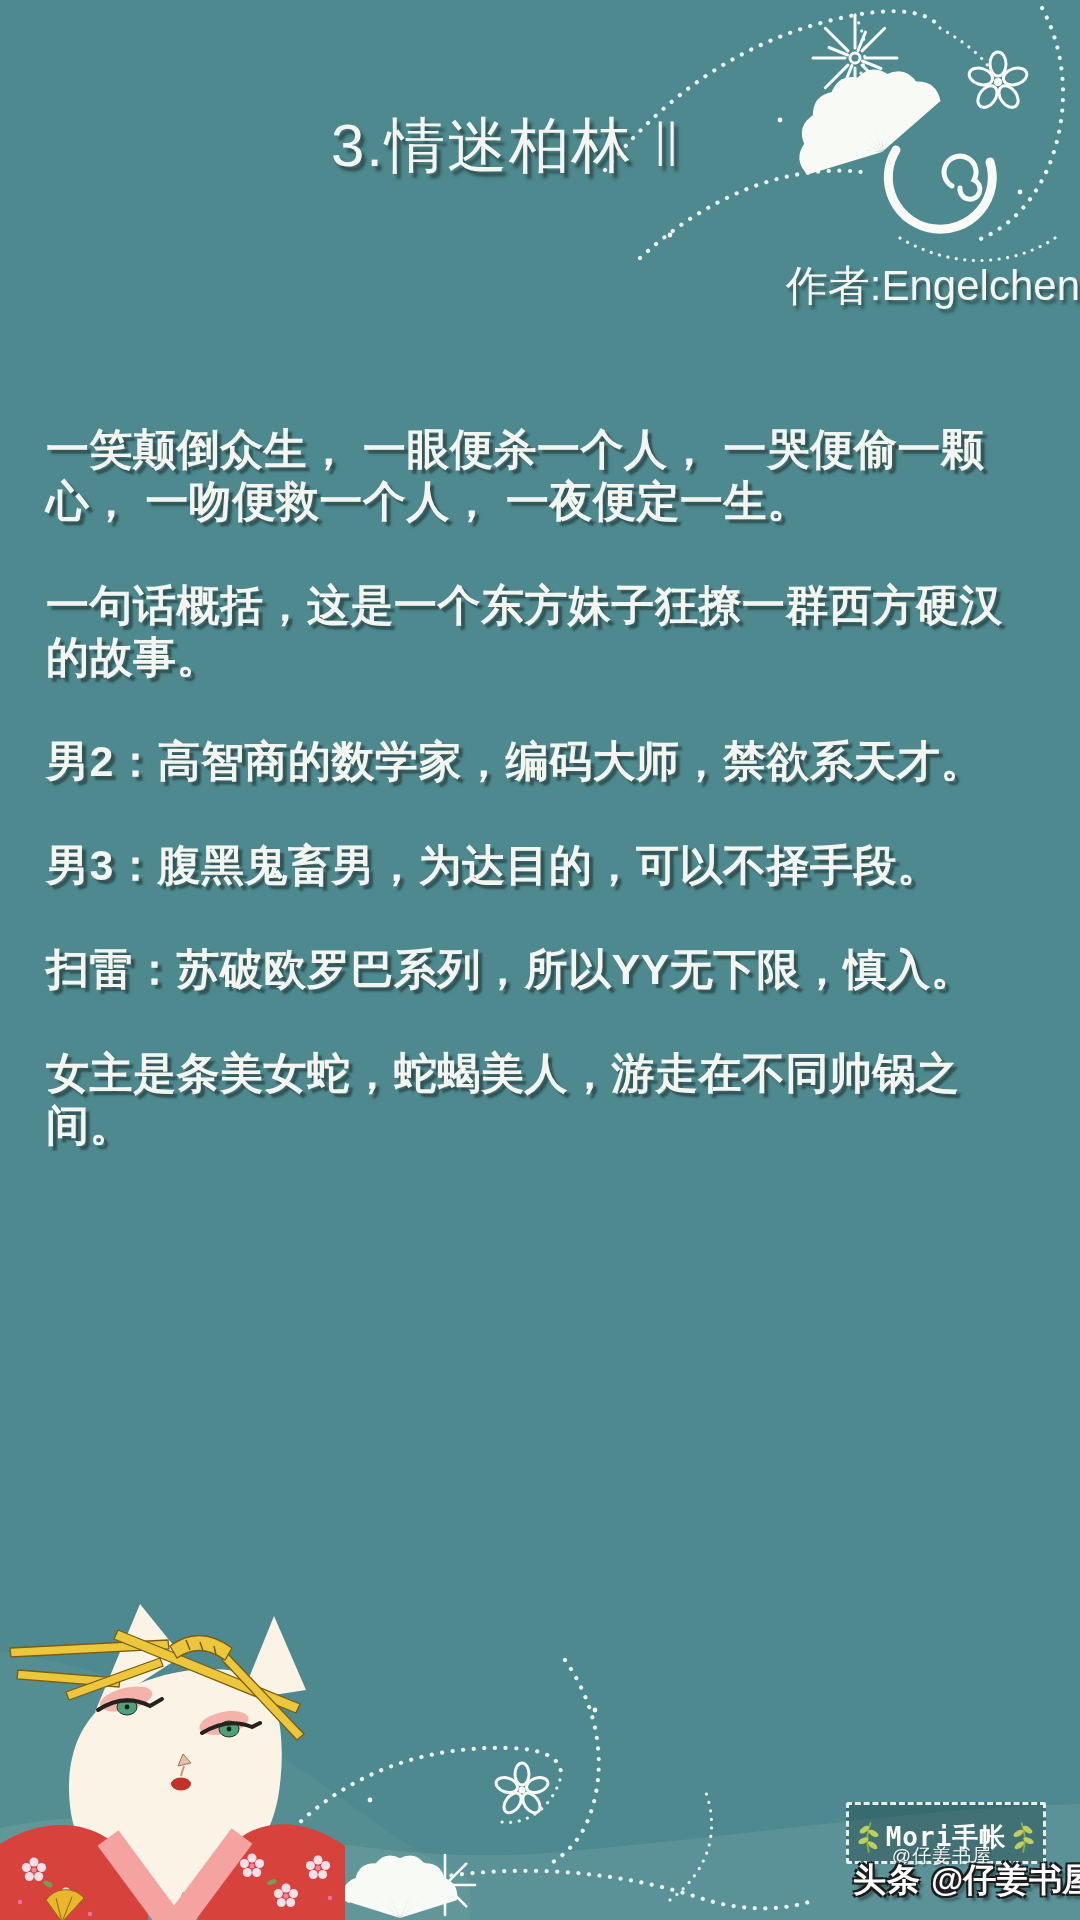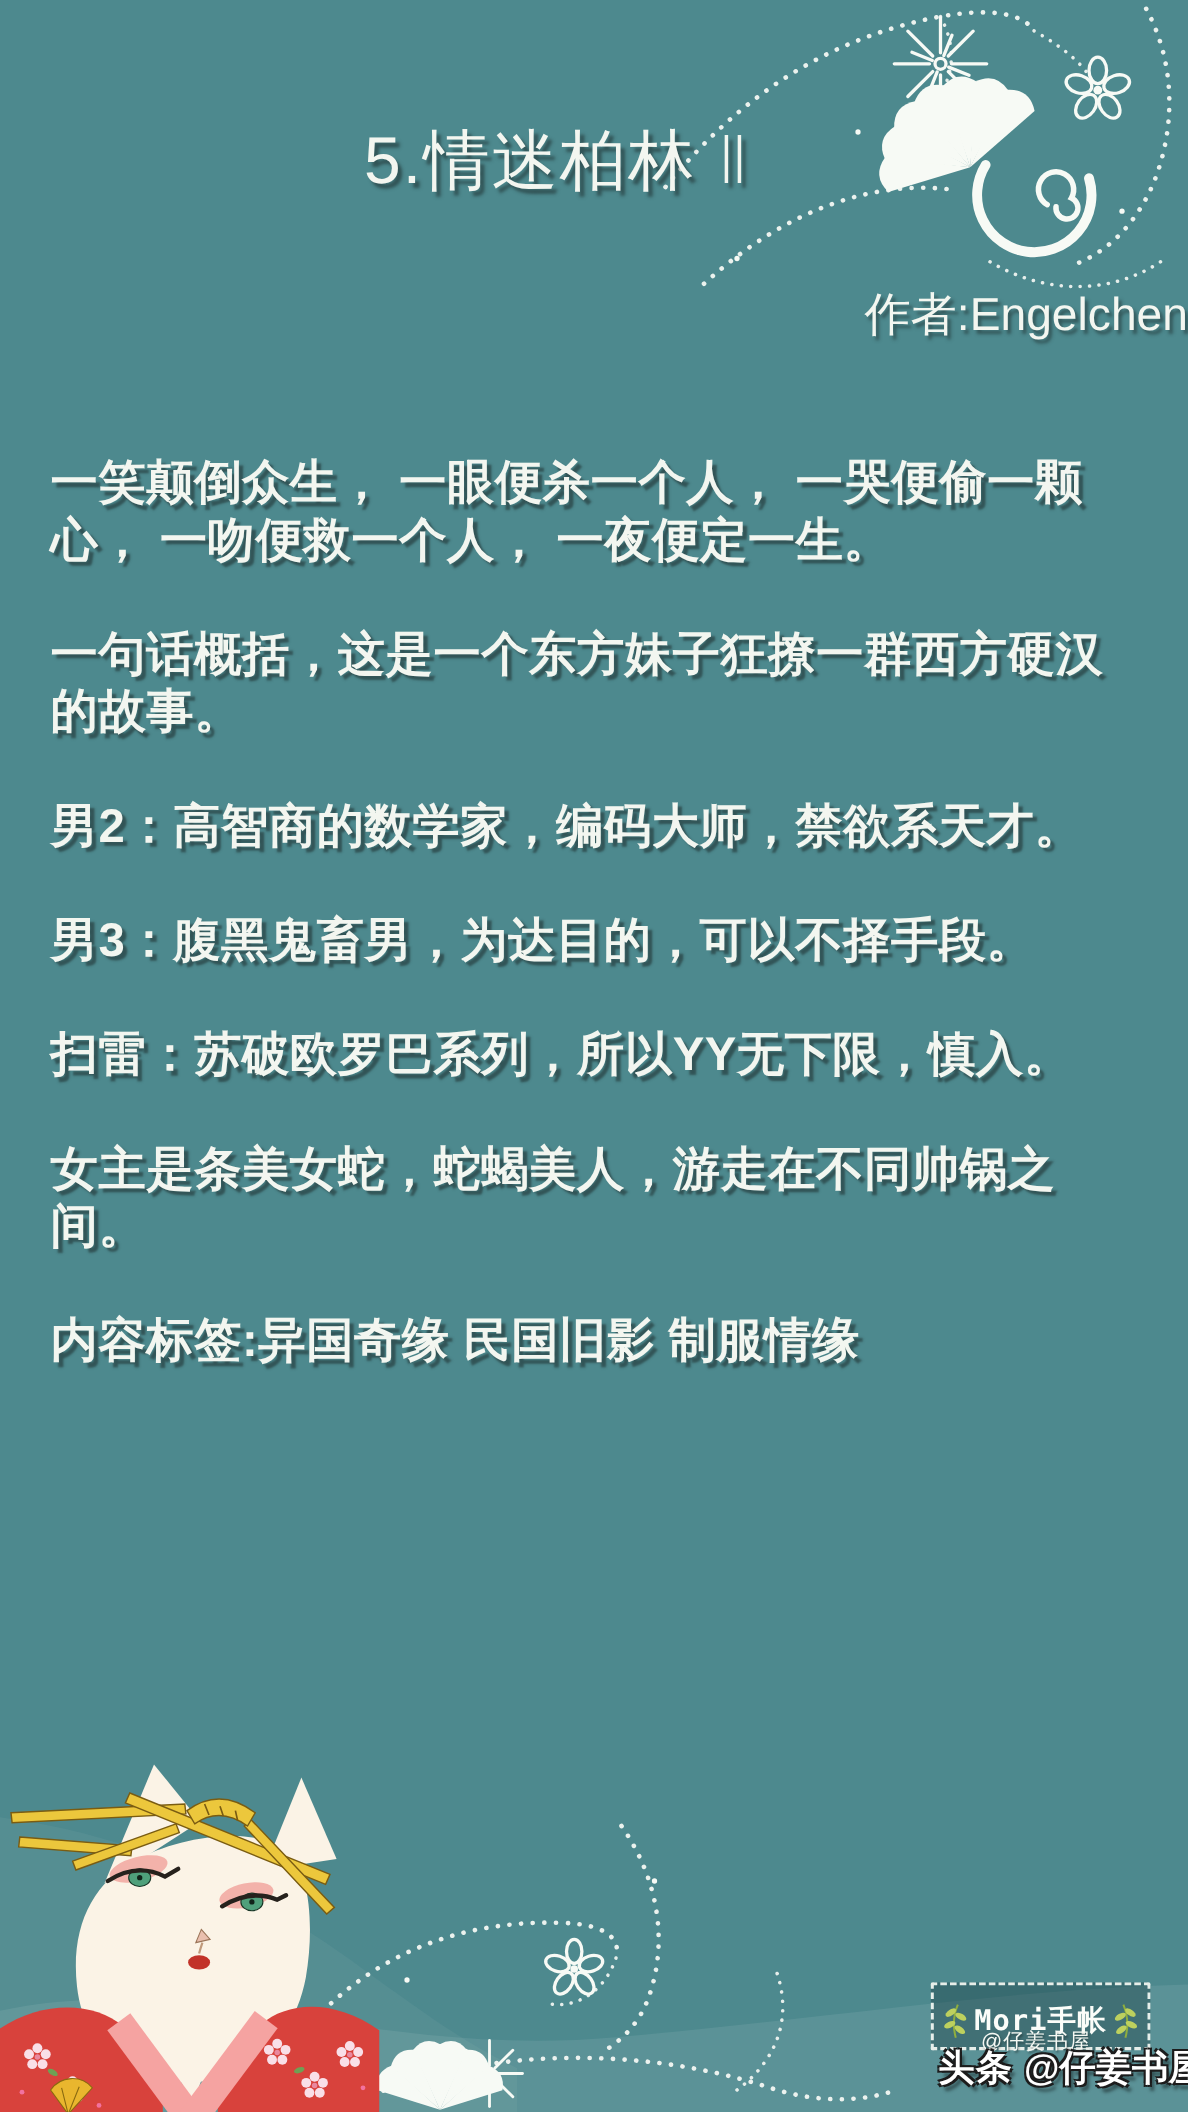--- a/index.html
+++ b/index.html
@@ -7,21 +7,21 @@
           font-family:"Liberation Sans","DejaVu Sans",sans-serif;color:#f3f6f0;}
   svg{display:block}
   .abs{position:absolute;}
   
   .title{top:106px;left:0;width:1014px;text-align:center;font-size:60px;font-weight:200;
          letter-spacing:2px;text-shadow:4px 5px 3px rgba(25,38,38,.55);white-space:pre;}
   .author{top:258px;left:130px;width:950px;text-align:right;font-size:42px;font-weight:200;
           text-shadow:3px 4px 3px rgba(25,38,38,.5);}
   
   .copy{top:407px;left:46px;width:1002px;}
-  .copy p{margin:6px 0 52px 0;font-size:43px;line-height:52px;font-weight:600;
+  .copy p{margin:16px 0 52px 0;font-size:43px;line-height:52px;font-weight:600;
           letter-spacing:.5px;white-space:pre-wrap;
           text-shadow:4px 4px 2px rgba(28,40,40,.55);}
   
   .dot{fill:none;stroke:#f7faf5;stroke-width:4.2;stroke-linecap:round;stroke-dasharray:.1 10.5;opacity:.93}
   .dot2{fill:none;stroke:#f7faf5;stroke-width:3.2;stroke-linecap:round;stroke-dasharray:.1 8.5;opacity:.9}
   .wht{fill:#f7faf5}
   .wln{fill:none;stroke:#f7faf5;stroke-linecap:round}
   
   .badge{left:846px;top:1802px;width:200px;height:62px;box-sizing:border-box;
          background:rgba(24,58,64,.38);border:3px dashed rgba(246,250,245,.92);border-radius:2px;
@@ -223,34 +223,33 @@
           <circle cx="90" cy="314" r="2.2" fill="#f2729f"></circle>
           <circle cx="330" cy="298" r="2.2" fill="#f2729f"></circle>
         <g>
           <path d="M62,322 L46,300 A24,24 0 0 1 84,298 Z" fill="#e9b62e" stroke="#8a6a10" stroke-width="1"></path>
           <path d="M62,322 L56,298 M62,322 L72,297" stroke="#8a6a10" stroke-width="1" fill="none"></path>
         </g>
       </g>
     </g>
   </svg>
 
-  <div class="abs title">5.情迷柏林 Ⅱ</div>
+  <div class="abs title">3.情迷柏林 Ⅱ</div>
   <div class="abs author">作者:Engelchen</div>
 
   <div class="abs copy">
     <p>一笑颠倒众生， 一眼便杀一个人， 一哭便偷一颗
 心， 一吻便救一个人， 一夜便定一生。</p>
     <p>一句话概括，这是一个东方妹子狂撩一群西方硬汉
 的故事。</p>
     <p>男2：高智商的数学家，编码大师，禁欲系天才。</p>
     <p>男3：腹黑鬼畜男，为达目的，可以不择手段。</p>
     <p>扫雷：苏破欧罗巴系列，所以YY无下限，慎入。</p>
     <p>女主是条美女蛇，蛇蝎美人，游走在不同帅锅之
 间。</p>
-    <p>内容标签:异国奇缘 民国旧影 制服情缘</p>
   </div>
 
   <div class="abs badge">
     <svg width="22" height="34" viewBox="0 0 24 36">
       <path d="M13,35 C10,24 10,14 15,2" stroke="#8fae3e" stroke-width="2" fill="none"></path>
       <ellipse cx="8" cy="10" rx="6" ry="3" fill="#bdd05e" transform="rotate(-35 8 10)"></ellipse>
       <ellipse cx="18" cy="14" rx="6" ry="3" fill="#bdd05e" transform="rotate(30 18 14)"></ellipse>
       <ellipse cx="7" cy="22" rx="6" ry="3" fill="#bdd05e" transform="rotate(-25 7 22)"></ellipse>
       <ellipse cx="17" cy="27" rx="6" ry="3" fill="#bdd05e" transform="rotate(35 17 27)"></ellipse>
     </svg>

